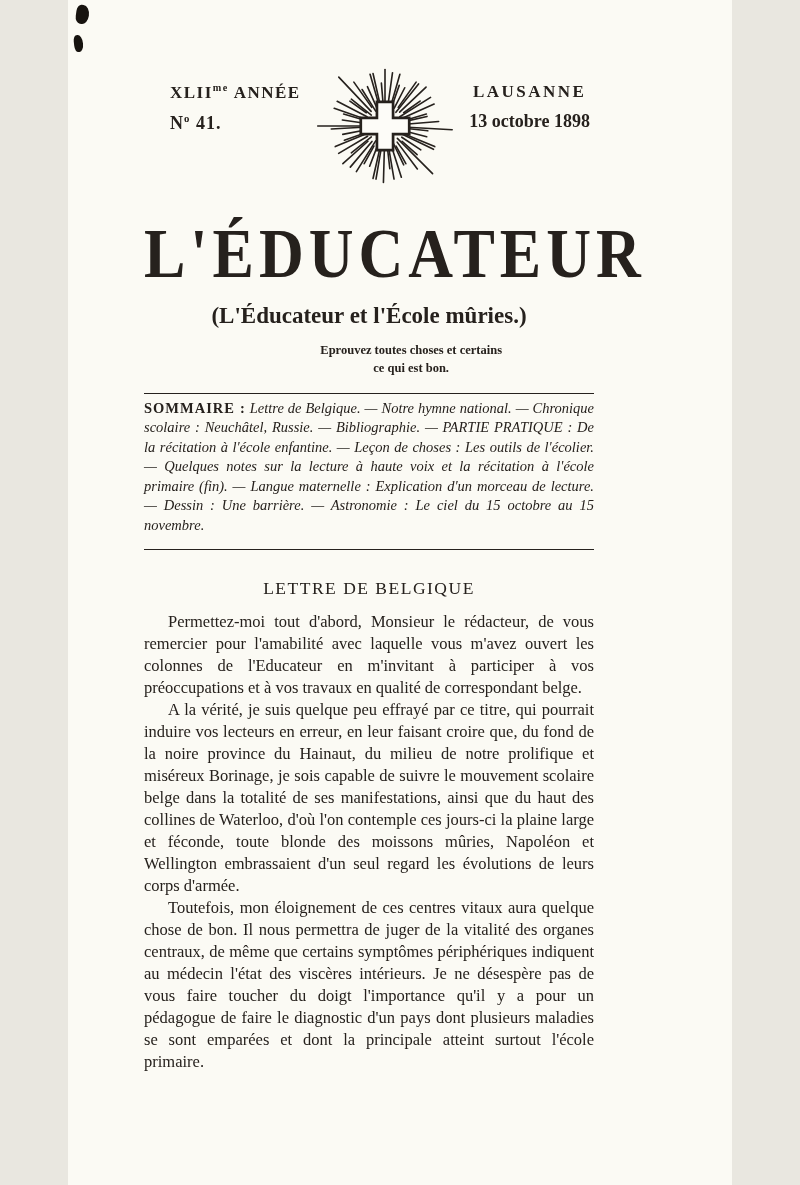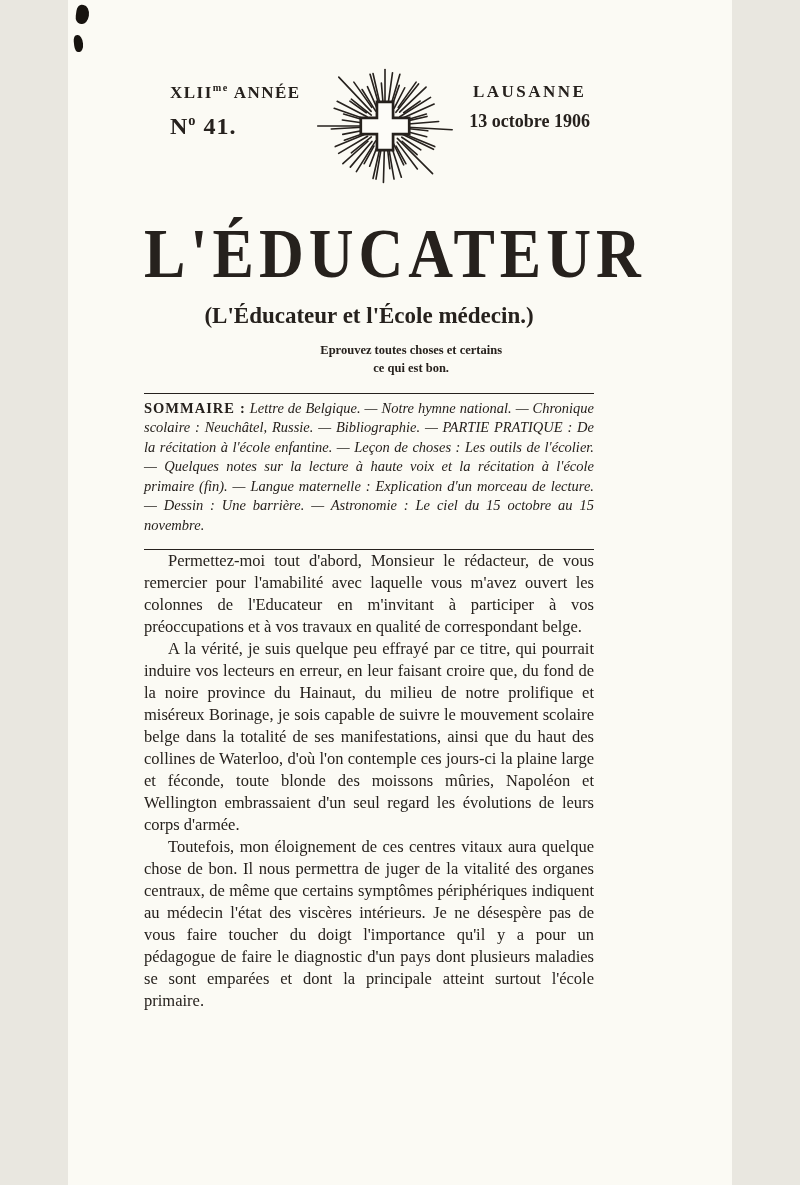--- a/index.html
+++ b/index.html
@@ -19,21 +19,21 @@
   .scan-mark{position:absolute;background:#17130f;border-radius:40% 60% 55% 45%;}
   .mark1{left:8px;top:5px;width:13px;height:19px;transform:rotate(8deg);}
   .mark2{left:6px;top:35px;width:9px;height:17px;transform:rotate(-6deg);}
   .content{margin-left:76px;margin-right:138px;padding-top:58px;}
 
   
   .masthead{display:flex;justify-content:space-between;align-items:flex-start;}
   .mast-left{margin-top:24px;padding-left:26px;}
   .mast-right{margin-top:24px;padding-right:4px;text-align:center;}
   .annee{font-size:17px;font-weight:bold;letter-spacing:1.5px;}
-  .numero{font-size:24px;font-weight:bold;margin-top:9px;letter-spacing:1px;}
+  .numero{font-size:18px;font-weight:bold;margin-top:9px;letter-spacing:1px;}
   .city{font-size:17px;font-weight:bold;letter-spacing:2.5px;}
   .date{font-size:18px;font-weight:bold;margin-top:9px;}
   sup{font-size:60%;vertical-align:super;}
   .emblem{margin-top:-6px;line-height:0;}
   .emblem svg{display:block;}
   .emblem .cross{fill:#fdfcf8;stroke:var(--ink);stroke-width:2;}
 
   
   .title{
     margin:14px 0 0 0;
@@ -161,36 +161,37 @@
               <line x1="0" y1="-17" x2="0" y2="-40" transform="rotate(343.9142857142857)"></line>
               <line x1="0" y1="-13" x2="0" y2="-40" transform="rotate(347.14285714285717)"></line>
               <line x1="0" y1="-15" x2="0" y2="-32" transform="rotate(355.1714285714286)"></line>
             </g>
           <path class="cross" d="M -6 -18 H 6 V -6 H 18 V 6 H 6 V 18 H -6 V 6 H -18 V -6 H -6 Z"></path>
         </svg>
       </div>
 
       <div class="mast-right">
         <div class="city">LAUSANNE</div>
-        <div class="date">13 octobre 1906</div>
+        <div class="date">13 octobre 1898</div>
       </div>
     </header>
 
     <h1 class="title">L'ÉDUCATEUR</h1>
-    <div class="subtitle">(L'Éducateur et l'École médecin.)</div>
+    <div class="subtitle">(L'Éducateur et l'École mûries.)</div>
 
     <div class="motto">
       <div>Eprouvez toutes choses et certains</div>
       <div>ce qui est bon.</div>
     </div>
 
     <div class="sommaire">
       <span class="sommaire-label">SOMMAIRE :</span><span class="sommaire-text"> Lettre de Belgique. — Notre hymne national. — Chronique scolaire : Neuchâtel, Russie. — Bibliographie. — PARTIE PRATIQUE : De la récitation à l'école enfantine. — Leçon de choses : Les outils de l'écolier. — Quelques notes sur la lecture à haute voix et la récitation à l'école primaire (fin). — Langue maternelle : Explication d'un morceau de lecture. — Dessin : Une barrière. — Astronomie : Le ciel du 15 octobre au 15 novembre.</span>
     </div>
 
+    <h2 class="article-heading">LETTRE DE BELGIQUE</h2>
 
     <div class="article-body">
         <p>Permettez-moi tout d'abord, Monsieur le rédacteur, de vous remercier pour l'amabilité avec laquelle vous m'avez ouvert les colonnes de l'Educateur en m'invitant à participer à vos préoccupations et à vos travaux en qualité de correspondant belge.</p>
         <p>A la vérité, je suis quelque peu effrayé par ce titre, qui pourrait induire vos lecteurs en erreur, en leur faisant croire que, du fond de la noire province du Hainaut, du milieu de notre prolifique et miséreux Borinage, je sois capable de suivre le mouvement scolaire belge dans la totalité de ses manifestations, ainsi que du haut des collines de Waterloo, d'où l'on contemple ces jours-ci la plaine large et féconde, toute blonde des moissons mûries, Napoléon et Wellington embrassaient d'un seul regard les évolutions de leurs corps d'armée.</p>
         <p>Toutefois, mon éloignement de ces centres vitaux aura quelque chose de bon. Il nous permettra de juger de la vitalité des organes centraux, de même que certains symptômes périphériques indiquent au médecin l'état des viscères intérieurs. Je ne désespère pas de vous faire toucher du doigt l'importance qu'il y a pour un pédagogue de faire le diagnostic d'un pays dont plusieurs maladies se sont emparées et dont la principale atteint surtout l'école primaire.</p>
       </div>
 
   </div>
 </div>
 

